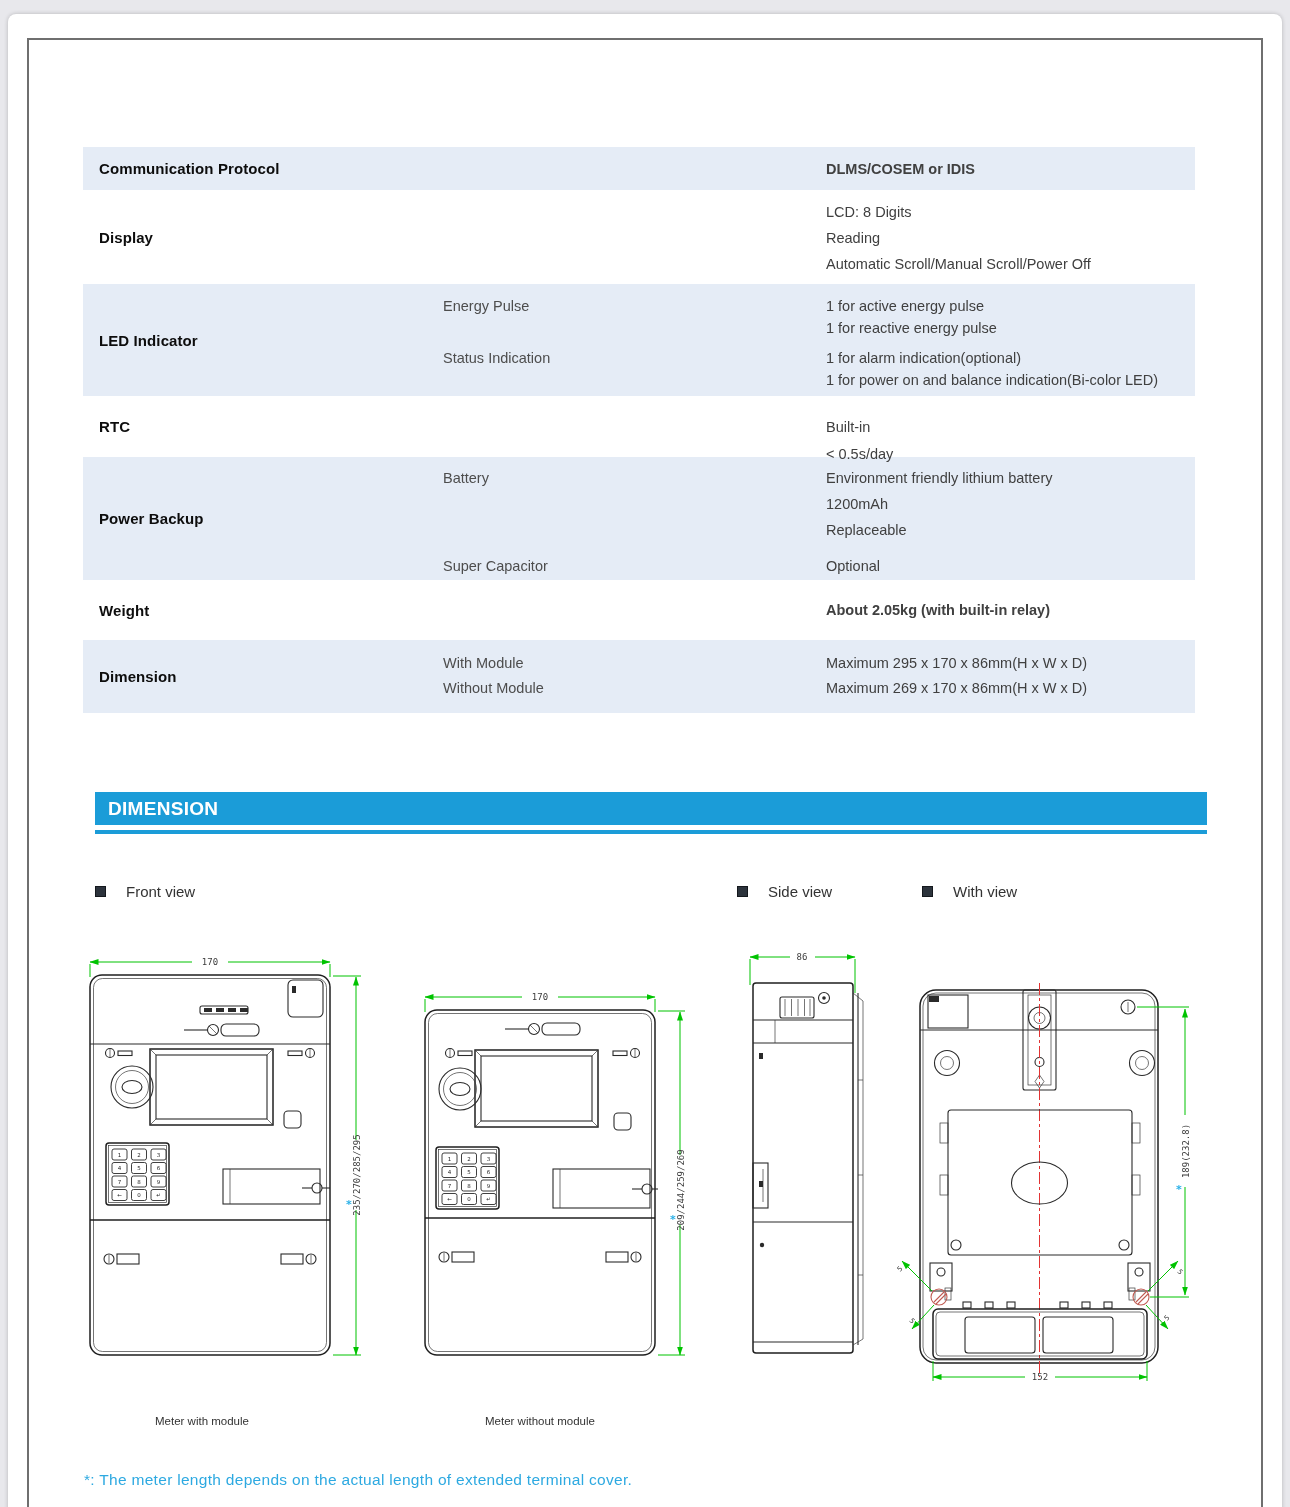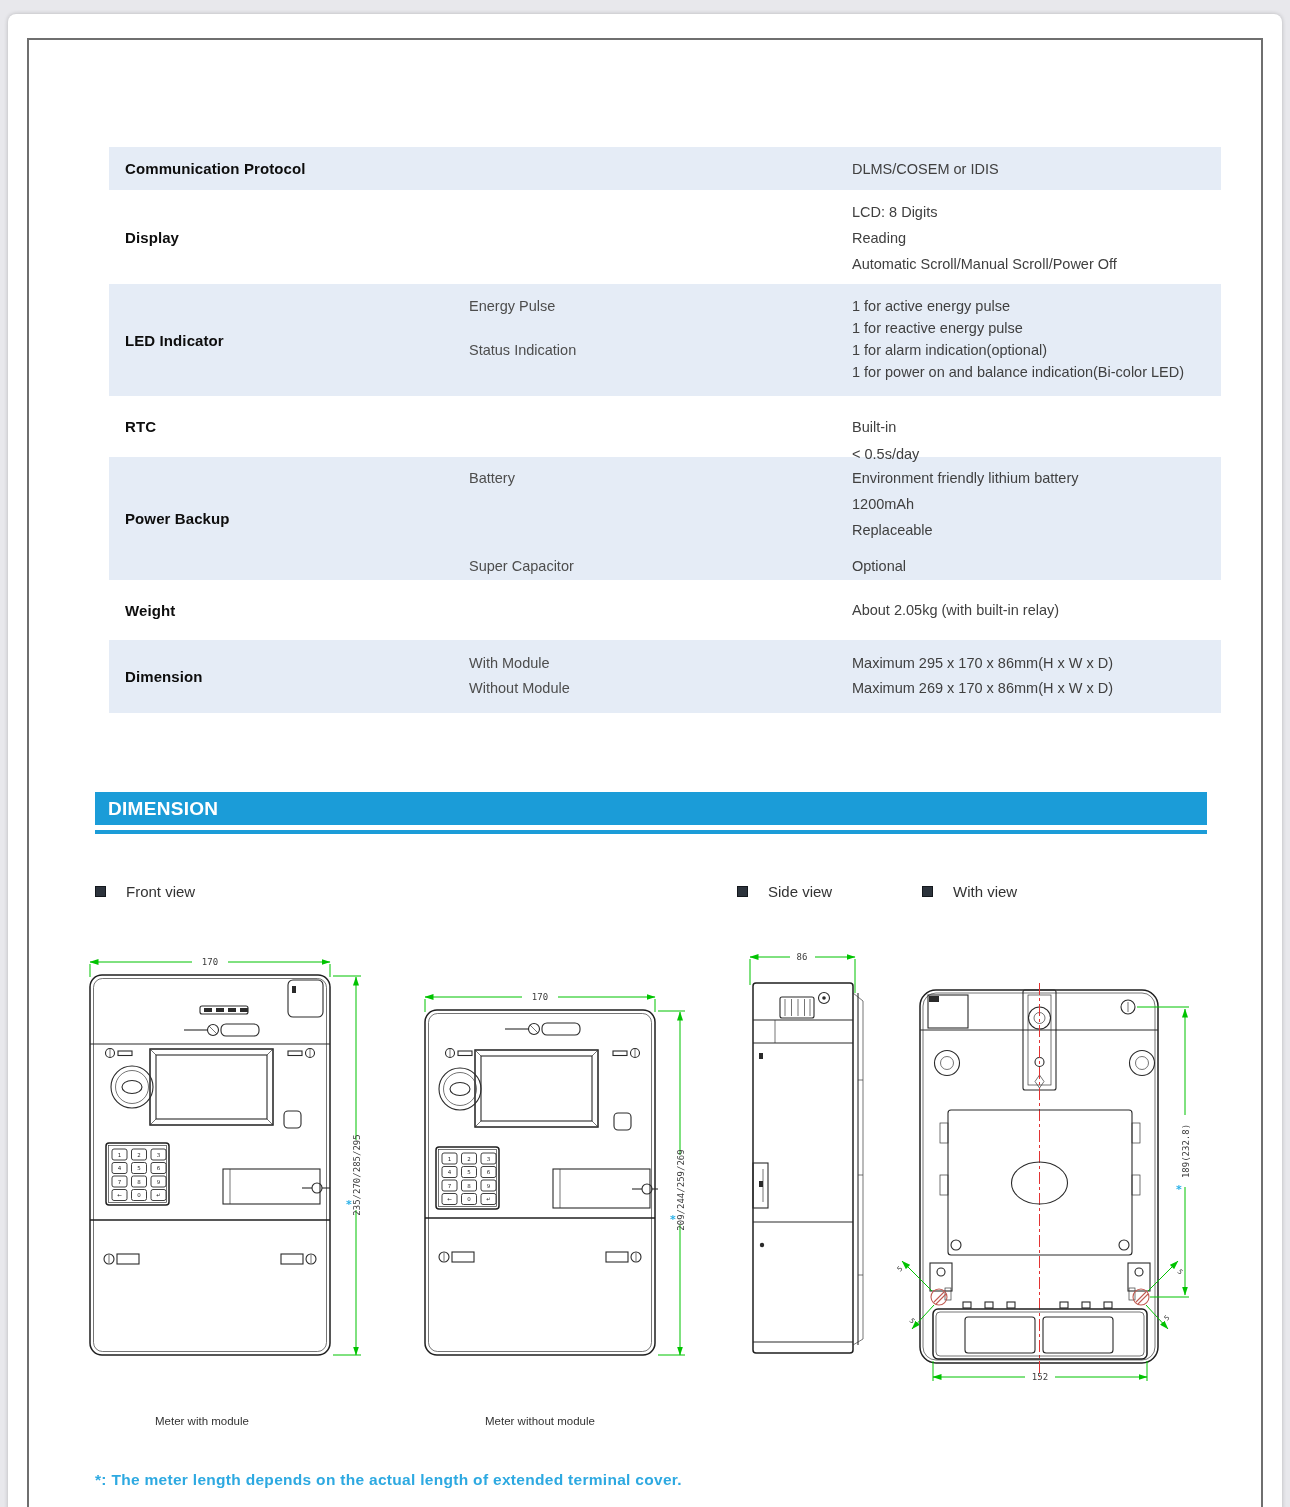--- a/index.html
+++ b/index.html
@@ -3,34 +3,34 @@
 <meta charset="utf-8">
 <style>
   html,body{margin:0;padding:0;}
   body{width:1290px;height:1507px;overflow:hidden;background:#e8e8ec;
        font-family:"Liberation Sans",sans-serif;position:relative;}
   .page{position:absolute;left:8px;right:8px;top:14px;height:1600px;background:#fff;
         border-radius:8px 8px 0 0;box-shadow:0 0 4px rgba(0,0,0,.22);}
   .frame{position:absolute;left:27px;top:38px;width:1236px;height:1560px;
          border:2px solid #6f6f6f;box-sizing:border-box;background:#fff;}
   
-  .spec{position:absolute;left:109px;top:147px;width:1112px;font-size:14.5px;color:#434343;}
+  .spec{position:absolute;left:83px;top:147px;width:1112px;font-size:14.5px;color:#434343;}
   .row{display:flex;box-sizing:border-box;}
   .shaded{background:#e5ecf6;}
   .c1{width:360px;display:flex;align-items:center;padding-left:16px;box-sizing:border-box;
       font-weight:bold;font-size:15px;color:#0d0d0d;letter-spacing:.1px;}
   .cgroups{flex:1;display:flex;flex-direction:column;box-sizing:border-box;}
   .group{display:flex;}
   .c2{width:383px;color:#4d4d4d;}
   .c3{flex:1;padding-right:6px;color:#404040;}
   .r1{height:43px}.r2{height:94px}.r3{height:112px}.r4{height:61px}
   .r5{height:123px}.r6{height:60px}.r7{height:73px}
-  .r1 .cgroups,.r6 .cgroups{justify-content:center;}
+  .r1 .cgroups,.r6 .cgroups{justify-content:center;font-weight:bold;}
   .r2 .cgroups{padding-top:9px}.r2 .ln{line-height:26px}
-  .r3 .cgroups{padding-top:11px}.r3 .ln{line-height:22px}.r3 .group + .group{margin-top:0}
+  .r3 .cgroups{padding-top:11px}.r3 .ln{line-height:22px}.r3 .group + .group{margin-top:8px}
   .r4 .cgroups{padding-top:18px}.r4 .ln{line-height:27px}
   .r5 .cgroups{padding-top:8px}.r5 .ln{line-height:26px}.r5 .group + .group{margin-top:12px}
   .r5 .group + .group .ln{line-height:22px}
   .r7 .cgroups{padding-top:11px}.r7 .ln{line-height:25px}
   
   .secbar{position:absolute;left:95px;top:792px;width:1112px;height:33px;background:#1b9cd8;
           color:#fff;font-weight:bold;font-size:19px;line-height:33px;padding-left:13px;
           box-sizing:border-box;letter-spacing:.3px;}
   .secline{position:absolute;left:95px;top:830px;width:1112px;height:4px;background:#1b9cd8;}
   
@@ -46,21 +46,21 @@
   .rd{fill:none;stroke:#e23333;stroke-width:1;stroke-dasharray:12 3 3 3;}
   .rh{fill:none;stroke:#c05b52;stroke-width:1.1;}
   .gt{font:9px "DejaVu Sans Mono",monospace;fill:#3c3c3c;}
   .gs{font:7px "DejaVu Sans Mono",monospace;fill:#3c3c3c;}
   .ast{font:bold 11px "DejaVu Sans",sans-serif;fill:#2bb1e8;}
   .kd{font:5.5px "DejaVu Sans",sans-serif;fill:#1d1d1d;text-anchor:middle;}
   .key{fill:none;stroke:#2a2a2a;stroke-width:.9;}
   .fd{fill:#2a2a2a;stroke:none;}
   
   .cap{position:absolute;top:1415px;transform:translateX(-50%);font-size:11.5px;color:#333;}
-  .foot{position:absolute;left:95px;top:1471px;font-size:15.5px;font-weight:700;
+  .foot{position:absolute;left:84px;top:1471px;font-size:15.5px;font-weight:400;
         color:#2da9e1;letter-spacing:.3px;}
 </style>
 </head>
 <body>
 
 <div class="page"></div>
 <div class="frame"></div>
 
 <div class="spec">
 

